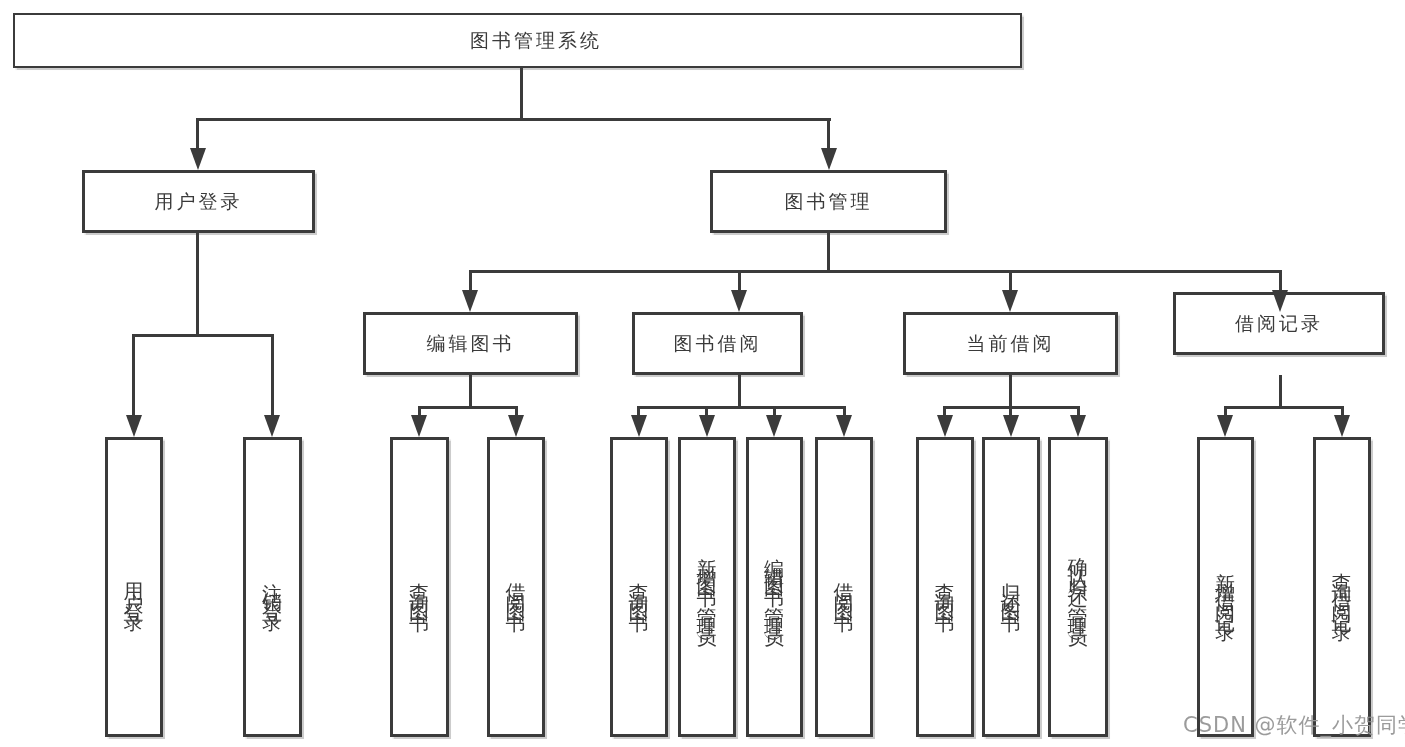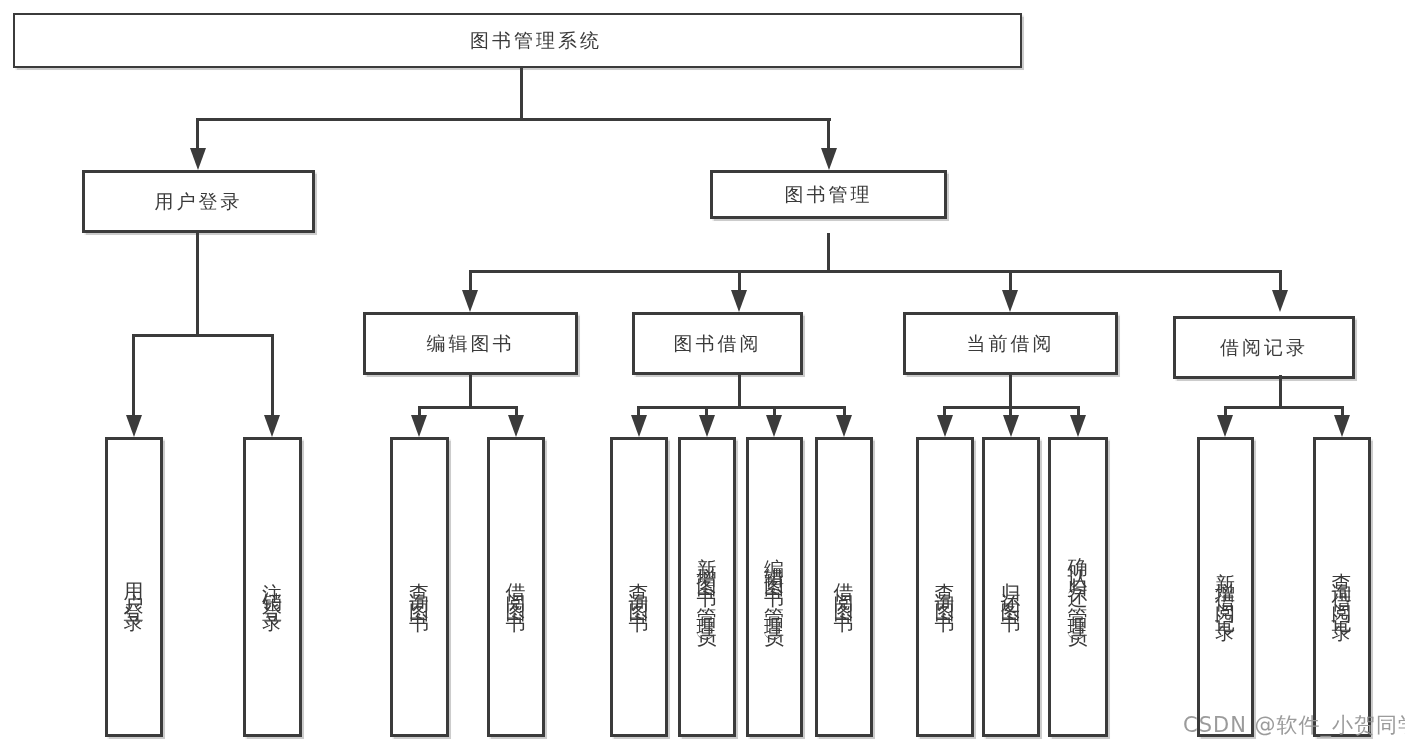--- a/index.html
+++ b/index.html
@@ -58,34 +58,34 @@
 
 <div class="canvas">
 
   <div class="node h root" style="left:13px;top:13px;width:1009px;height:55px;">
     <span>图书管理系统</span>
   </div>
 
   <div class="node h" style="left:82px;top:170px;width:233px;height:63px;">
     <span>用户登录</span>
   </div>
-  <div class="node h" style="left:710px;top:170px;width:237px;height:49px;">
+  <div class="node h" style="left:710px;top:170px;width:237px;height:63px;">
     <span>图书管理</span>
   </div>
 
   <div class="node h" style="left:363px;top:312px;width:215px;height:63px;">
     <span>编辑图书</span>
   </div>
   <div class="node h" style="left:632px;top:312px;width:171px;height:63px;">
     <span>图书借阅</span>
   </div>
   <div class="node h" style="left:903px;top:312px;width:215px;height:63px;">
     <span>当前借阅</span>
   </div>
-  <div class="node h" style="left:1173px;top:316px;width:182px;height:63px;">
+  <div class="node h" style="left:1173px;top:292px;width:212px;height:63px;">
     <span>借阅记录</span>
   </div>
 
   <div class="node leaf" style="left:105px;top:437px;width:58px;height:300px;">
     <span>用户登录</span>
   </div>
   <div class="node leaf" style="left:243px;top:437px;width:59px;height:300px;">
     <span>注销登录</span>
   </div>
 

